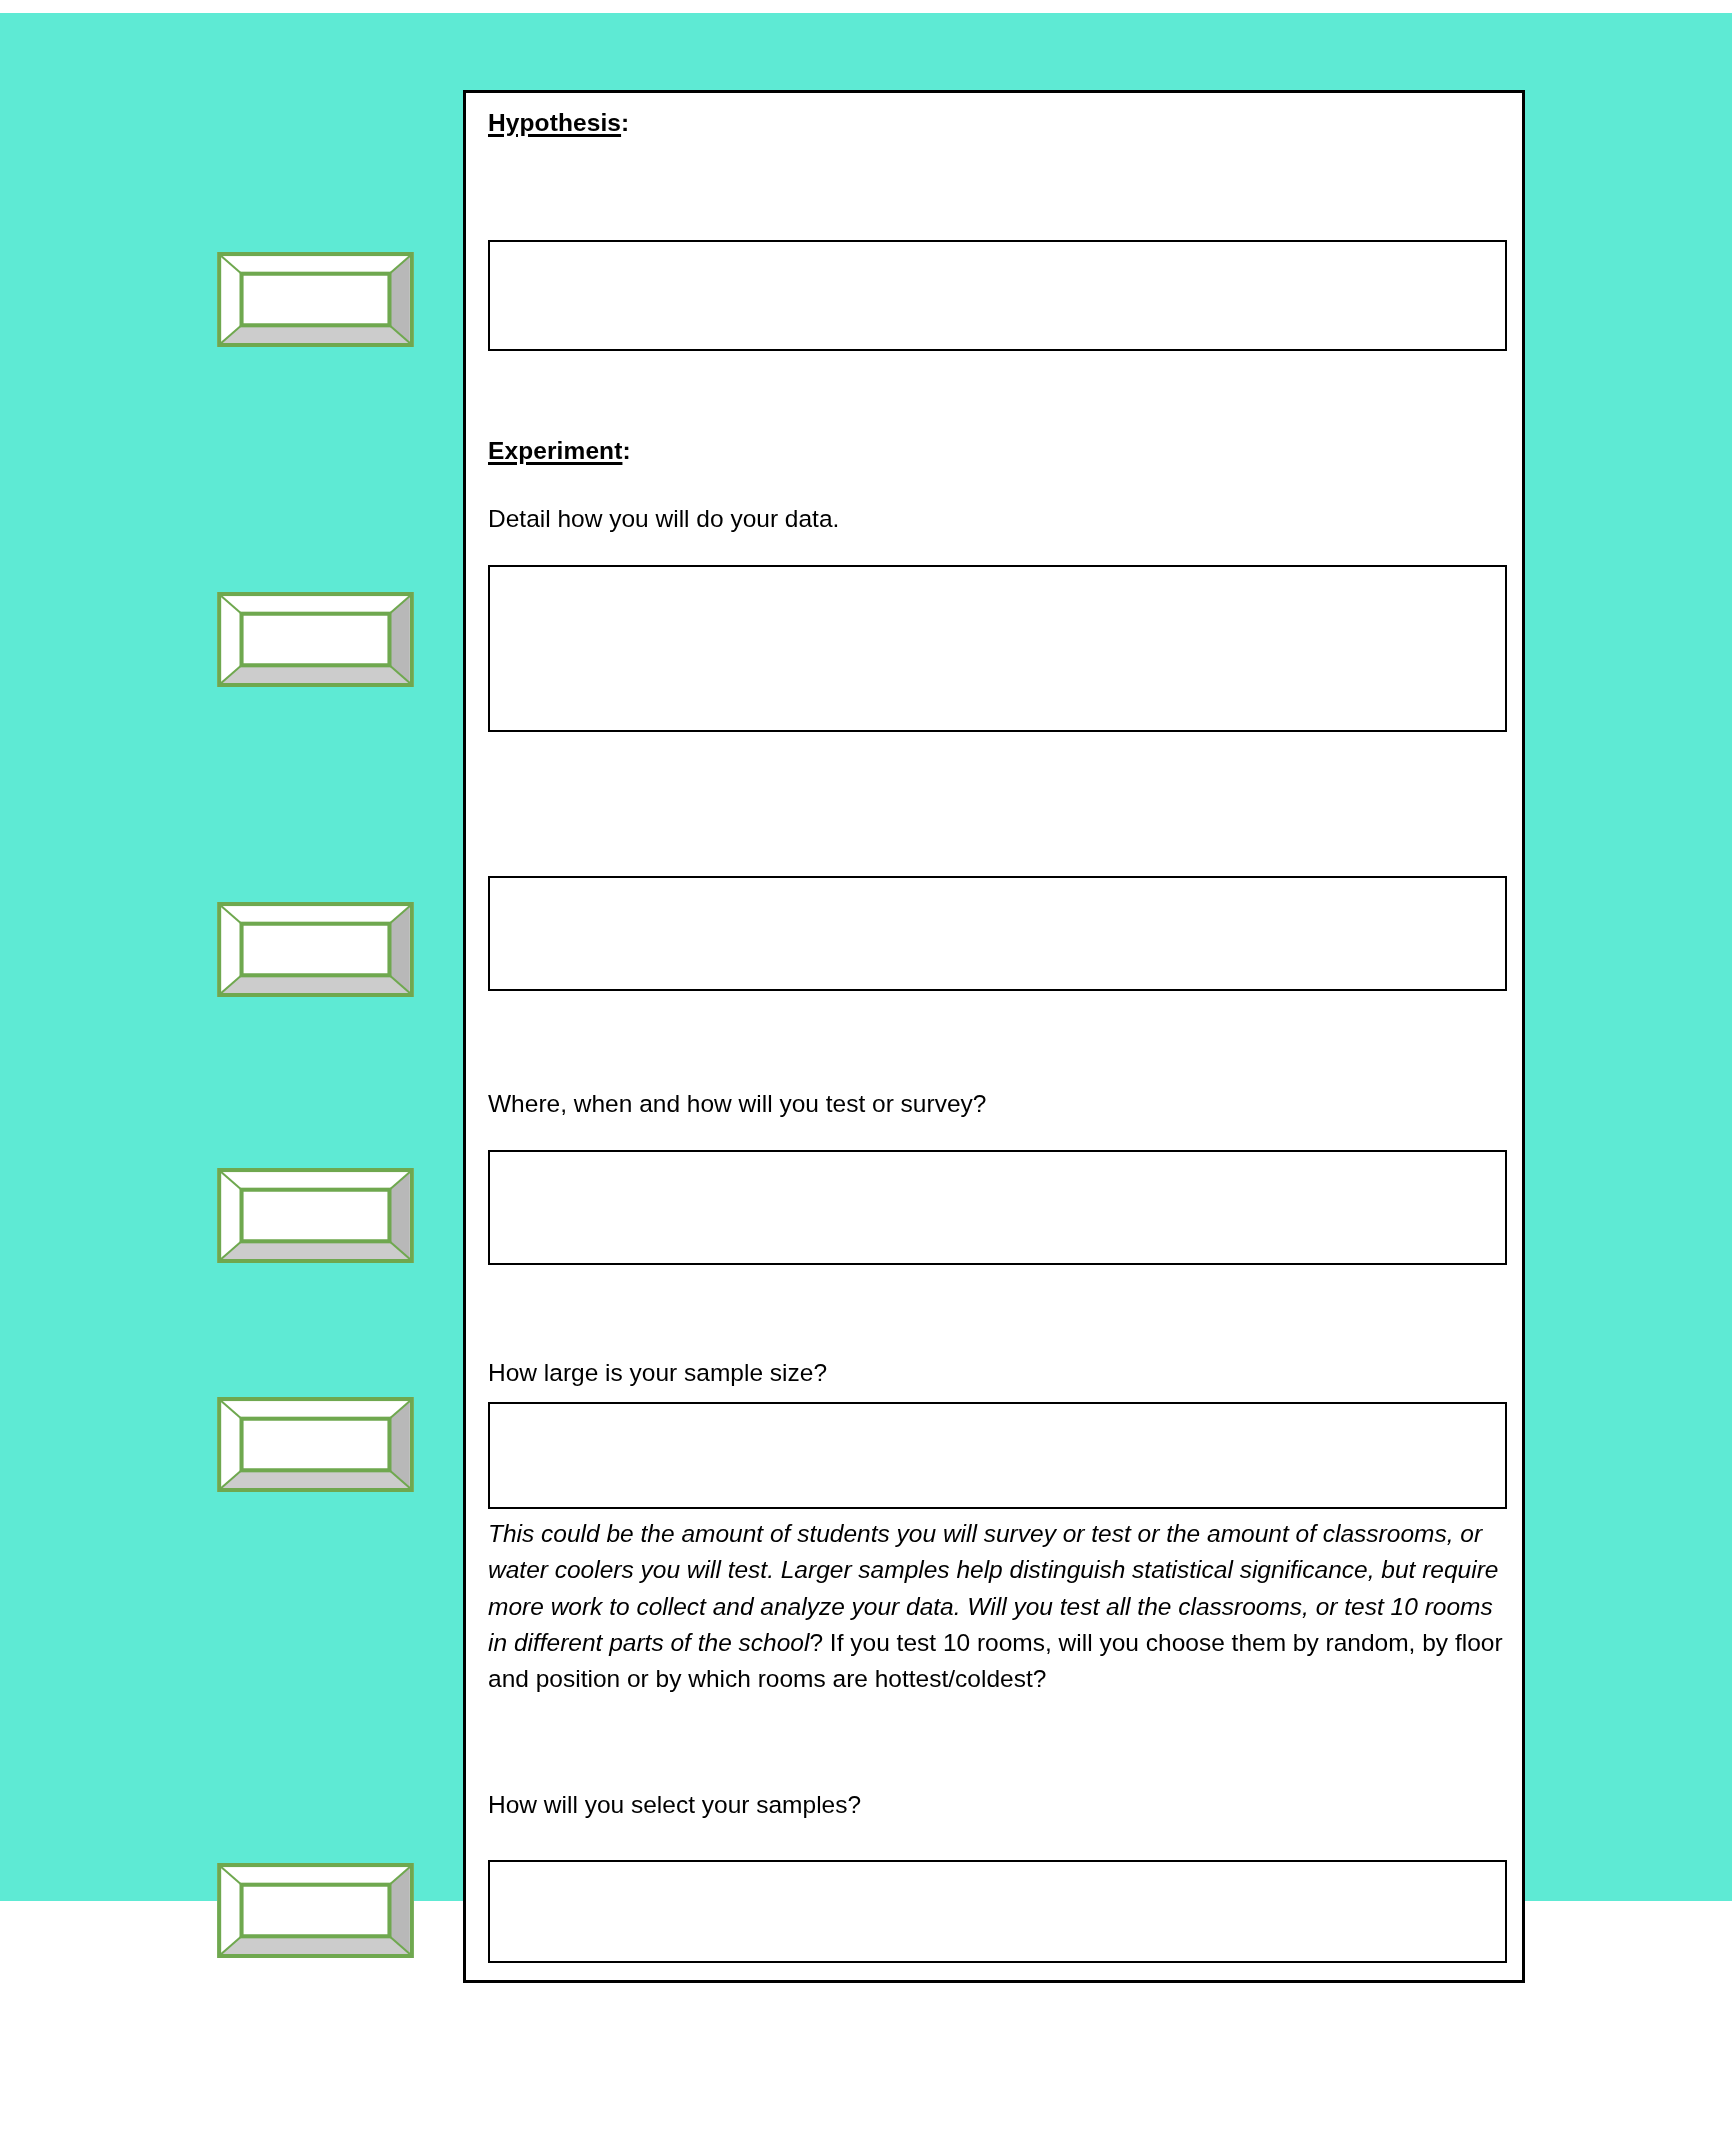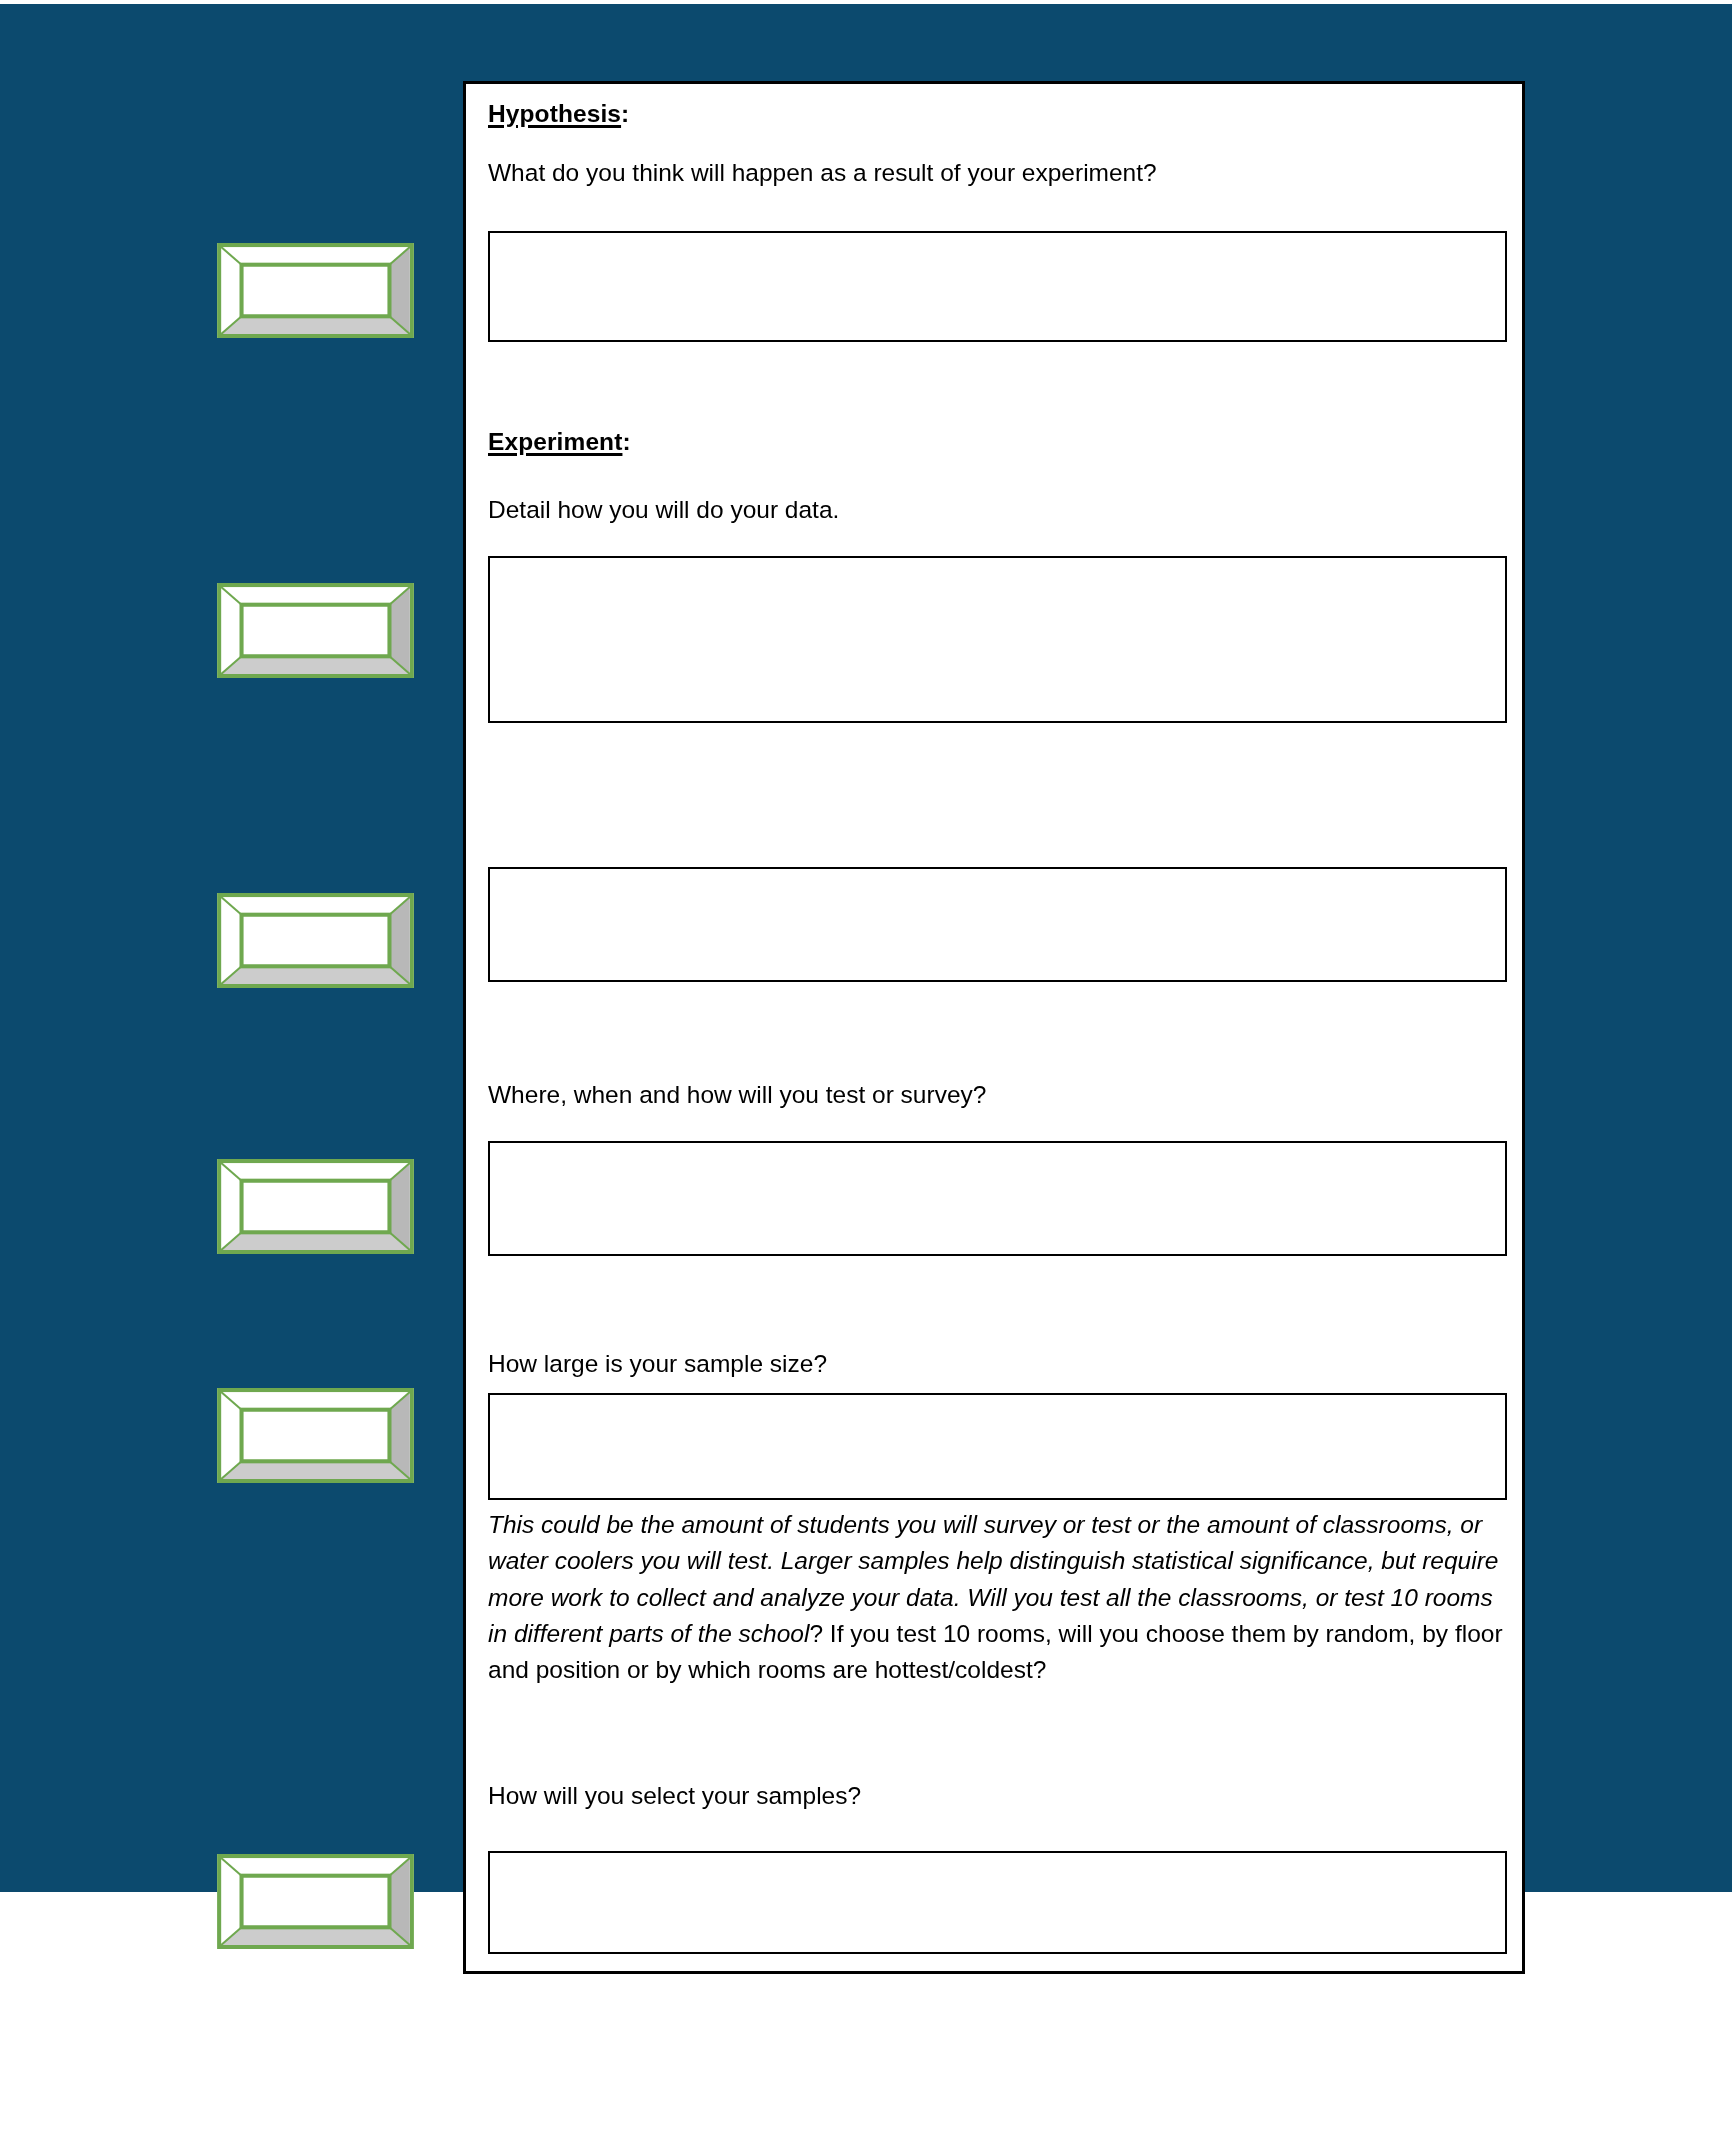--- a/index.html
+++ b/index.html
@@ -14,24 +14,24 @@
     height: 2140px;
     position: relative;
     font-family: "Liberation Sans", "DejaVu Sans", sans-serif;
     color: #000000;
     overflow: hidden;
   }
 
   
   .page {
     position: absolute;
-    left: 0; top: 4px;
+    left: 0; top: 13px;
     width: 1732px;
     height: 1888px;
-    background: #0c4a6e;
+    background: #5eead4;
   }
 
   
   .content-box {
     position: absolute;
     left: 463px;
     top: 77px;
     width: 1062px;
     height: 1893px;
     border: 3.4px solid #000000;
@@ -194,21 +194,20 @@
     </svg>
   </div>
 
   <div class="content-box">
     <div class="content-inner">
 
       <div class="abs section-heading" style="left:22px; top:17.7px;">
         <span class="u">Hypothesis</span><span>:</span>
       </div>
 
-      <div class="abs prompt" style="left:22px; top:77px;">What do you think will happen as a result of your experiment?</div>
 
       <div class="abs answer-box" style="left:22px; top:147px; height:111px;"></div>
 
       <div class="abs section-heading" style="left:22px; top:346px;">
         <span class="u">Experiment</span><span>:</span>
       </div>
 
       <div class="abs prompt" style="left:22px; top:414px;">Detail how you will do your data.</div>
 
       <div class="abs answer-box" style="left:22px; top:472px; height:167px;"></div>

